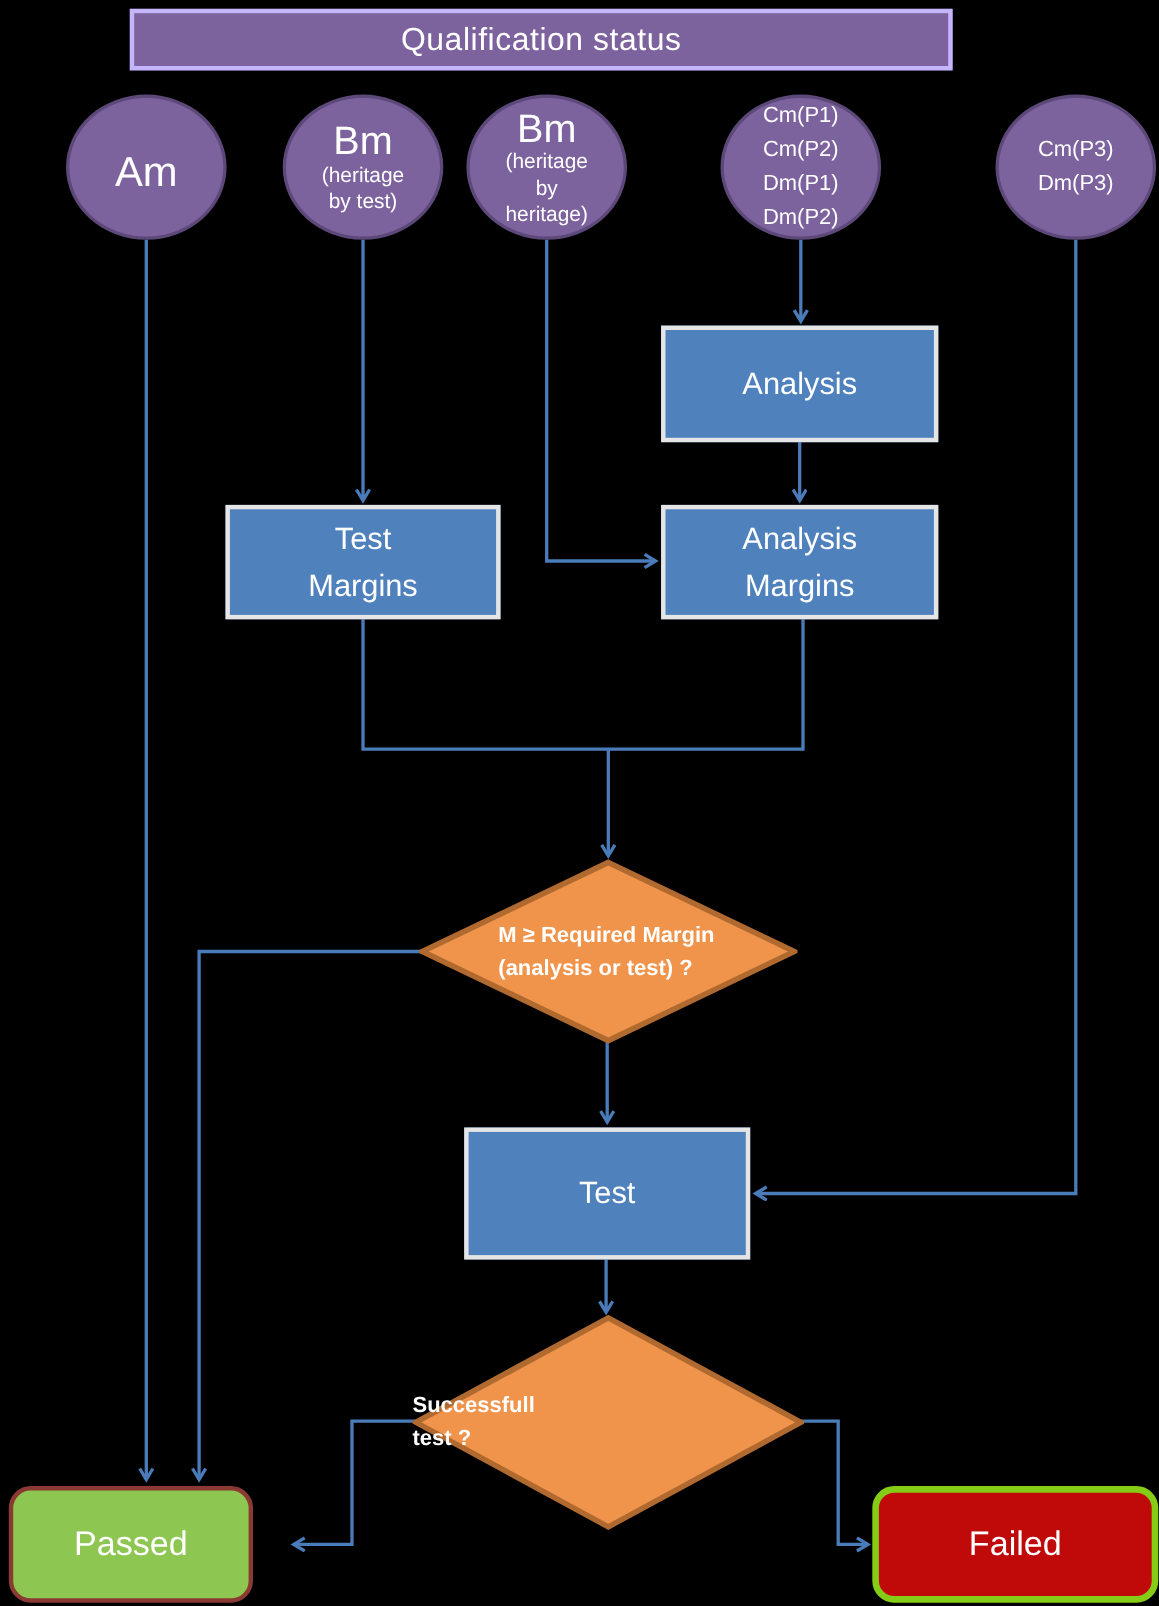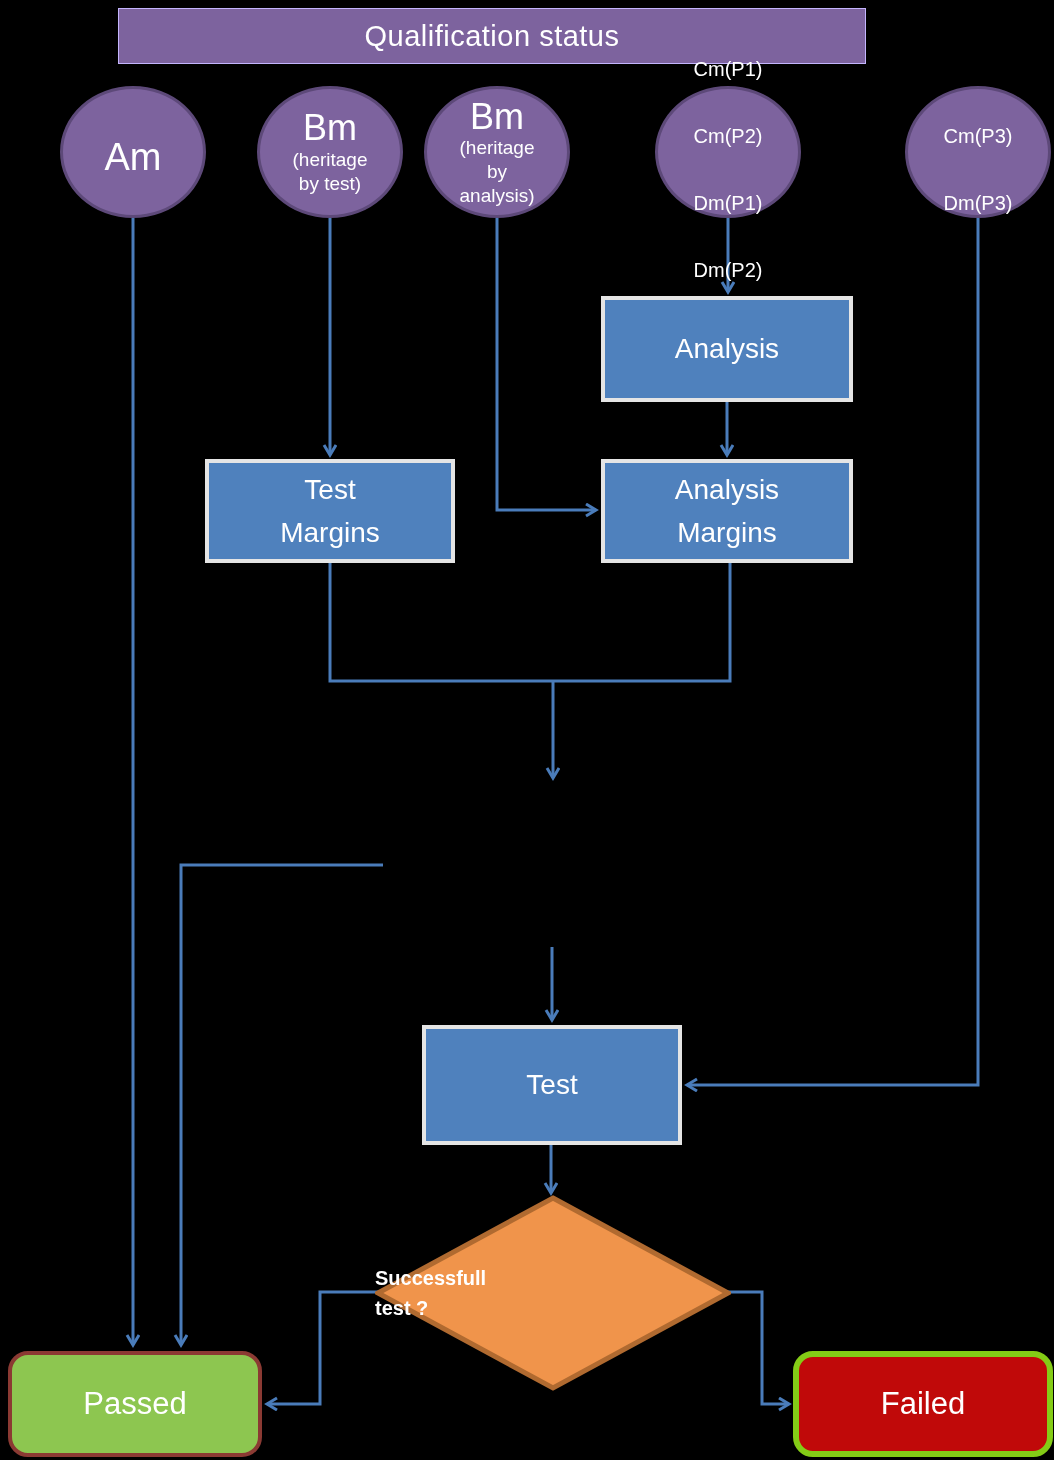--- a/index.html
+++ b/index.html
@@ -29,21 +29,21 @@
     fill: none;
     stroke: #4A7CBA;
     stroke-width: 3;
   }
 
   
   .banner {
     left: 118px; top: 8px;
     width: 748px; height: 56px;
     background: #7D639E;
-    border: 1px solid #c4b5fd;
+    border: 4px solid #c4b5fd;
     box-sizing: border-box;
     display: flex; align-items: center; justify-content: center;
     font-size: 29px;
     letter-spacing: 0.5px;
   }
 
   
   .ellipse {
     width: 146px; height: 132px;
     top: 86px;
@@ -52,21 +52,21 @@
     border-radius: 50%;
     box-sizing: border-box;
     display: flex; flex-direction: column;
     align-items: center; justify-content: center;
     text-align: center;
     line-height: 1.1;
   }
   .ellipse .big    { font-size: 38px; margin-top: 12px; }
   .ellipse .bigbm  { font-size: 36px; }
   .ellipse .sub    { font-size: 19px; line-height: 1.25; }
-  .ellipse .code   { font-size: 20px; line-height: 1.55; margin-top: 36px; }
+  .ellipse .code   { font-size: 20px; line-height: 1.55; }
 
   
   .pbox {
     background: #4F81BD;
     border: 4px solid #e5e5e5;
     box-sizing: border-box;
     display: flex; flex-direction: column;
     align-items: center; justify-content: center;
     text-align: center;
     font-size: 28px;
@@ -97,21 +97,21 @@
   
   .outcome {
     top: 1351px;
     height: 106px;
     border-radius: 20px;
     box-sizing: border-box;
     display: flex; align-items: center; justify-content: center;
     font-size: 31px;
   }
   #node-passed {
-    left: 8px; width: 254px;
+    left: 8px; width: 222px;
     background: #8DC650;
     border: 4px solid #8B3A33;
   }
   #node-failed {
     left: 793px; width: 260px;
     background: #C00909;
     border: 6px solid #84cc16;
   }
 </style>
 </head>
@@ -151,21 +151,21 @@
   <div class="abs ellipse" style="left:257px;">
     <div class="bigbm">Bm</div>
     <div class="sub">(heritage</div>
     <div class="sub">by test)</div>
   </div>
 
   <div class="abs ellipse" style="left:424px;">
     <div class="bigbm">Bm</div>
     <div class="sub">(heritage</div>
     <div class="sub">by</div>
-    <div class="sub">analysis)</div>
+    <div class="sub">heritage)</div>
   </div>
 
   <div class="abs ellipse" style="left:655px;">
     <div class="code">Cm(P1)</div>
     <div class="code">Cm(P2)</div>
     <div class="code">Dm(P1)</div>
     <div class="code">Dm(P2)</div>
   </div>
 
   <div class="abs ellipse" style="left:905px;">
@@ -184,20 +184,29 @@
 
   <div class="abs pbox" id="node-analysis-margins">
     <div>Analysis</div>
     <div>Margins</div>
   </div>
 
   <div class="abs pbox" id="node-test">
     <div>Test</div>
   </div>
 
+  <div class="abs diamond" id="node-decision-margin">
+    <svg width="344" height="168" viewBox="0 0 344 168">
+      <polygon points="172,3 341,84 172,165 3,84" fill="#F0944B" stroke="#B06A30" stroke-width="5"></polygon>
+    </svg>
+    <div class="dtext">
+      <div>M ≥ Required Margin</div>
+      <div>(analysis or test) ?</div>
+    </div>
+  </div>
 
   <div class="abs diamond" id="node-decision-test">
     <svg width="356" height="196" viewBox="0 0 356 196">
       <polygon points="178,3 353,98 178,193 3,98" fill="#F0944B" stroke="#B06A30" stroke-width="5"></polygon>
     </svg>
     <div class="dtext">
       <div>Successfull</div>
       <div>test ?</div>
     </div>
   </div>

